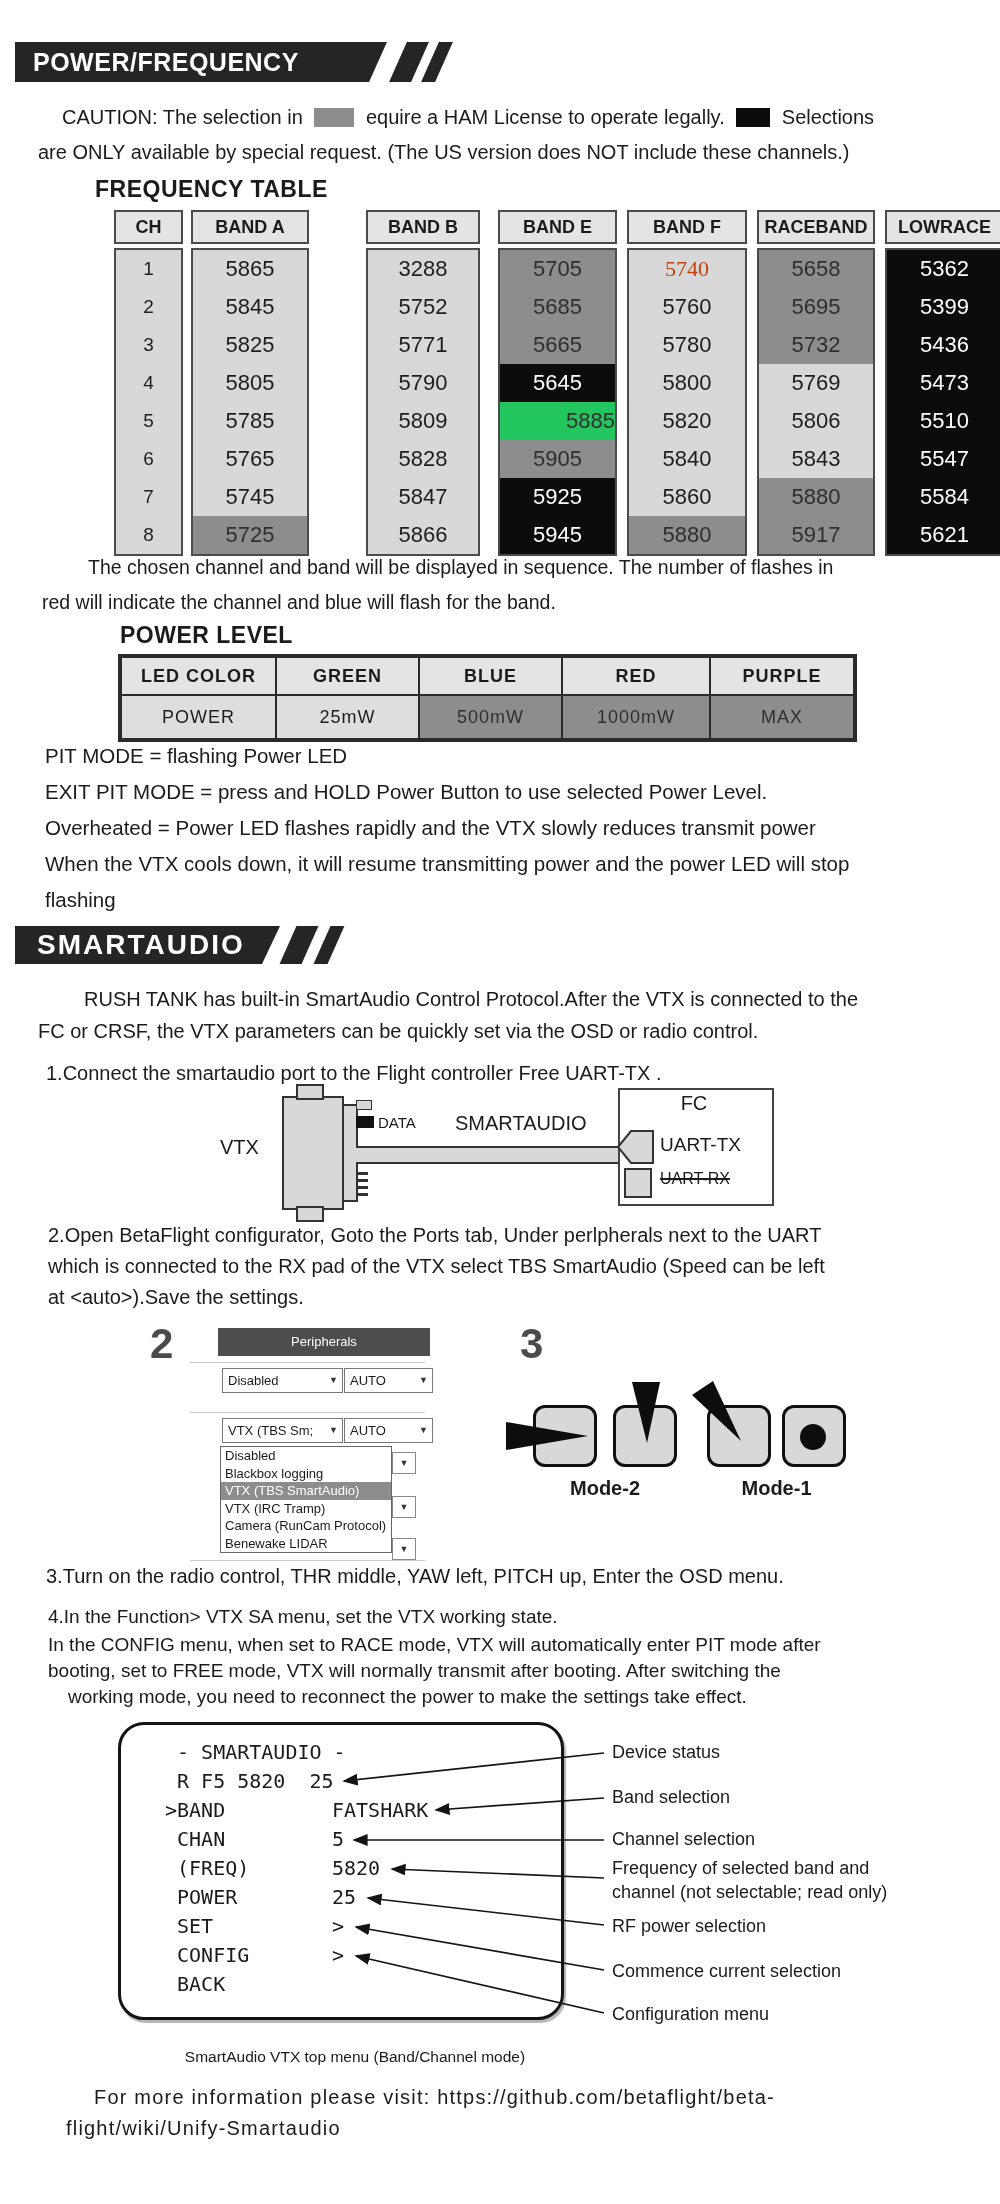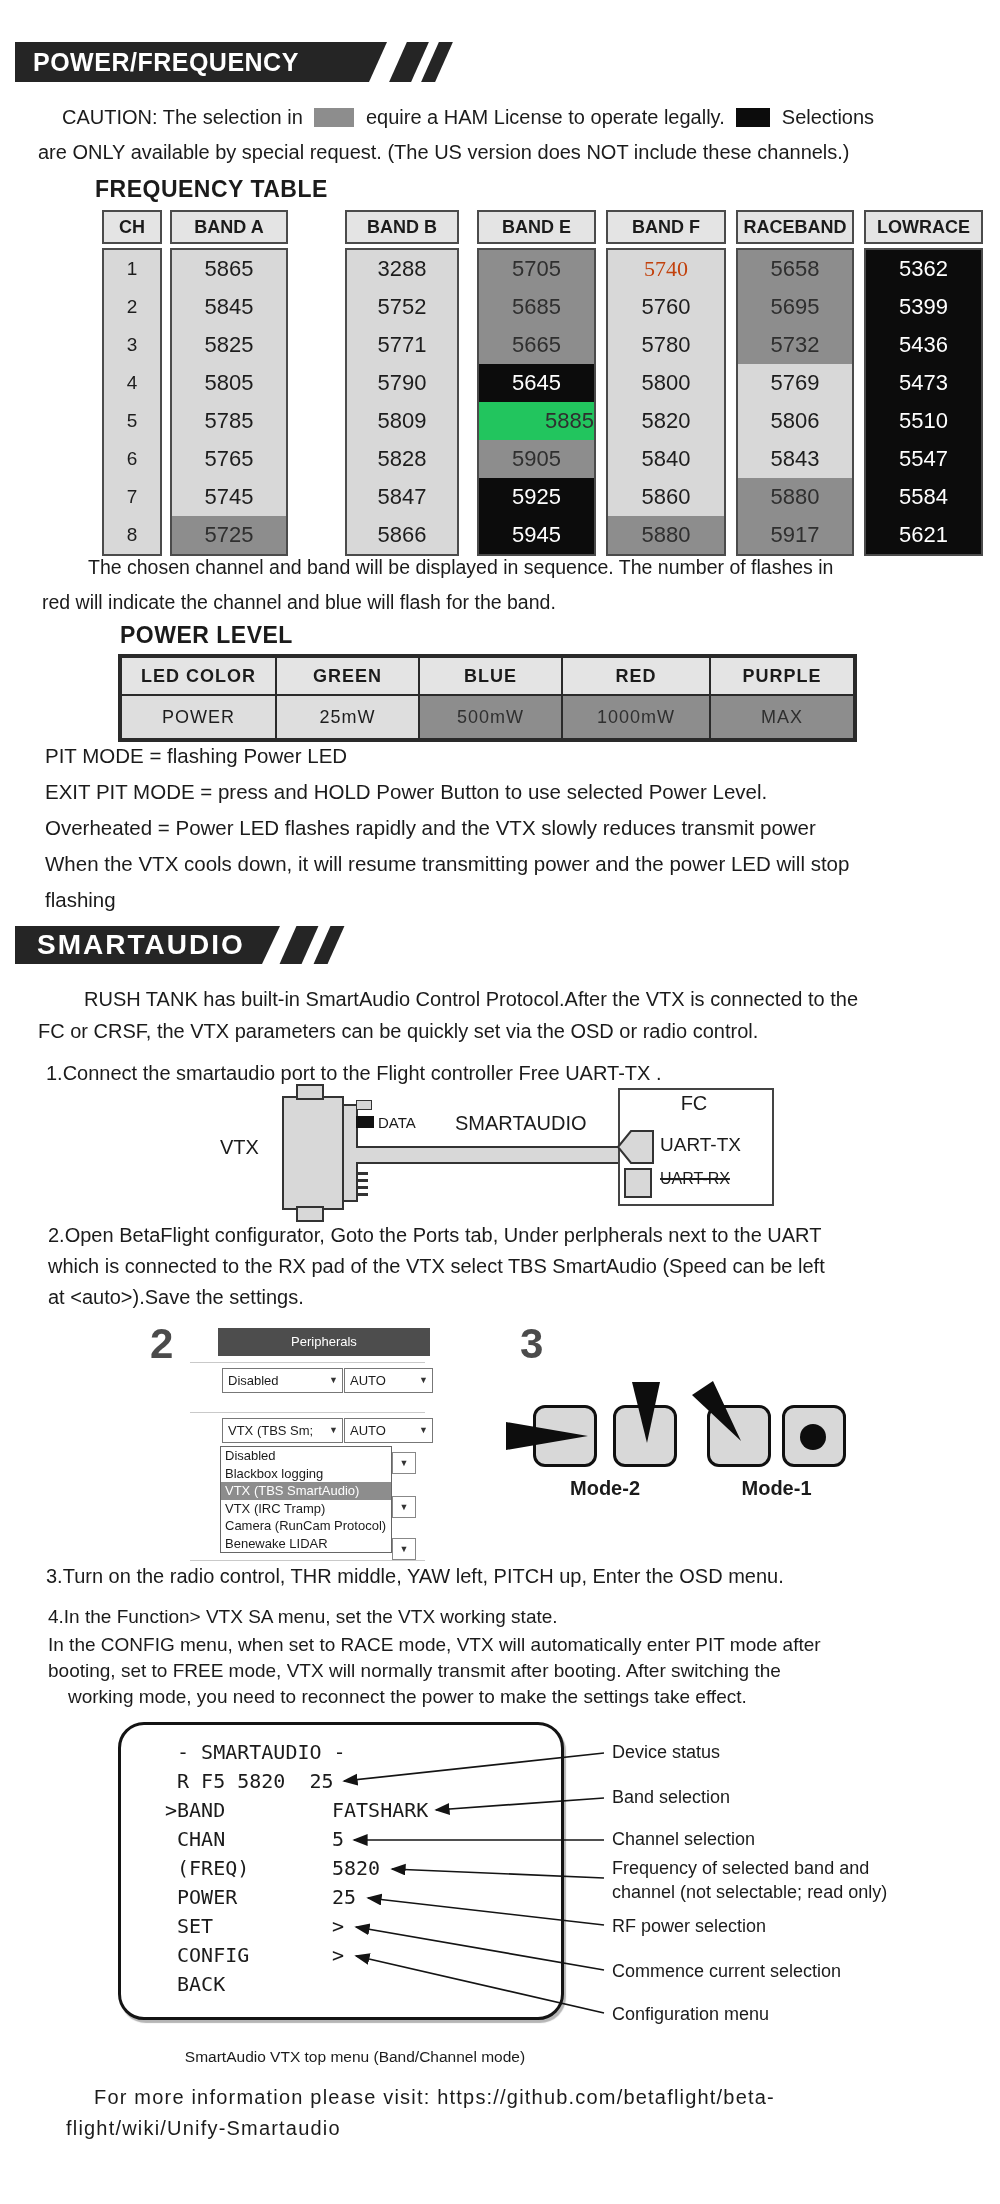--- a/index.html
+++ b/index.html
@@ -61,21 +61,21 @@
     <span>CAUTION: The selection in</span>
     <span class="swatch" style="width:40px;height:19px;background:#8d8d8d;margin:0 6px;"></span>
     <span>equire a HAM License to operate legally.</span>
     <span class="swatch" style="width:34px;height:19px;background:#0c0c0c;margin:0 6px;"></span>
     <span>Selections</span>
   </div>
   <div class="abs para" style="left:38px;top:141px;">are ONLY available by special request. (The US version does NOT include these channels.)</div>
 
   <div class="abs h-title" style="left:95px;top:176px;">FREQUENCY TABLE</div>
   <div id="freq-table">
-      <div class="fcol" style="width: 60px; margin-left: 4px;">
+      <div class="fcol" style="width: 69px; margin-left: 16px;">
         <div class="fhead">CH</div>
         <div class="fbody">
           <div class="fcell" style="background: rgb(216, 216, 216); color: rgb(29, 29, 29); font-size: 19px;">1</div>
           <div class="fcell" style="background: rgb(216, 216, 216); color: rgb(29, 29, 29); font-size: 19px;">2</div>
           <div class="fcell" style="background: rgb(216, 216, 216); color: rgb(29, 29, 29); font-size: 19px;">3</div>
           <div class="fcell" style="background: rgb(216, 216, 216); color: rgb(29, 29, 29); font-size: 19px;">4</div>
           <div class="fcell" style="background: rgb(216, 216, 216); color: rgb(29, 29, 29); font-size: 19px;">5</div>
           <div class="fcell" style="background: rgb(216, 216, 216); color: rgb(29, 29, 29); font-size: 19px;">6</div>
           <div class="fcell" style="background: rgb(216, 216, 216); color: rgb(29, 29, 29); font-size: 19px;">7</div>
           <div class="fcell" style="background: rgb(216, 216, 216); color: rgb(29, 29, 29); font-size: 19px;">8</div>

